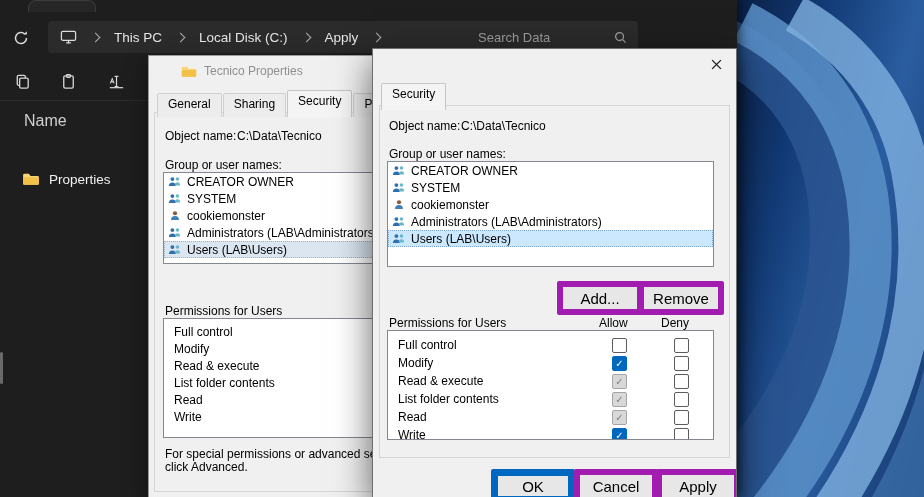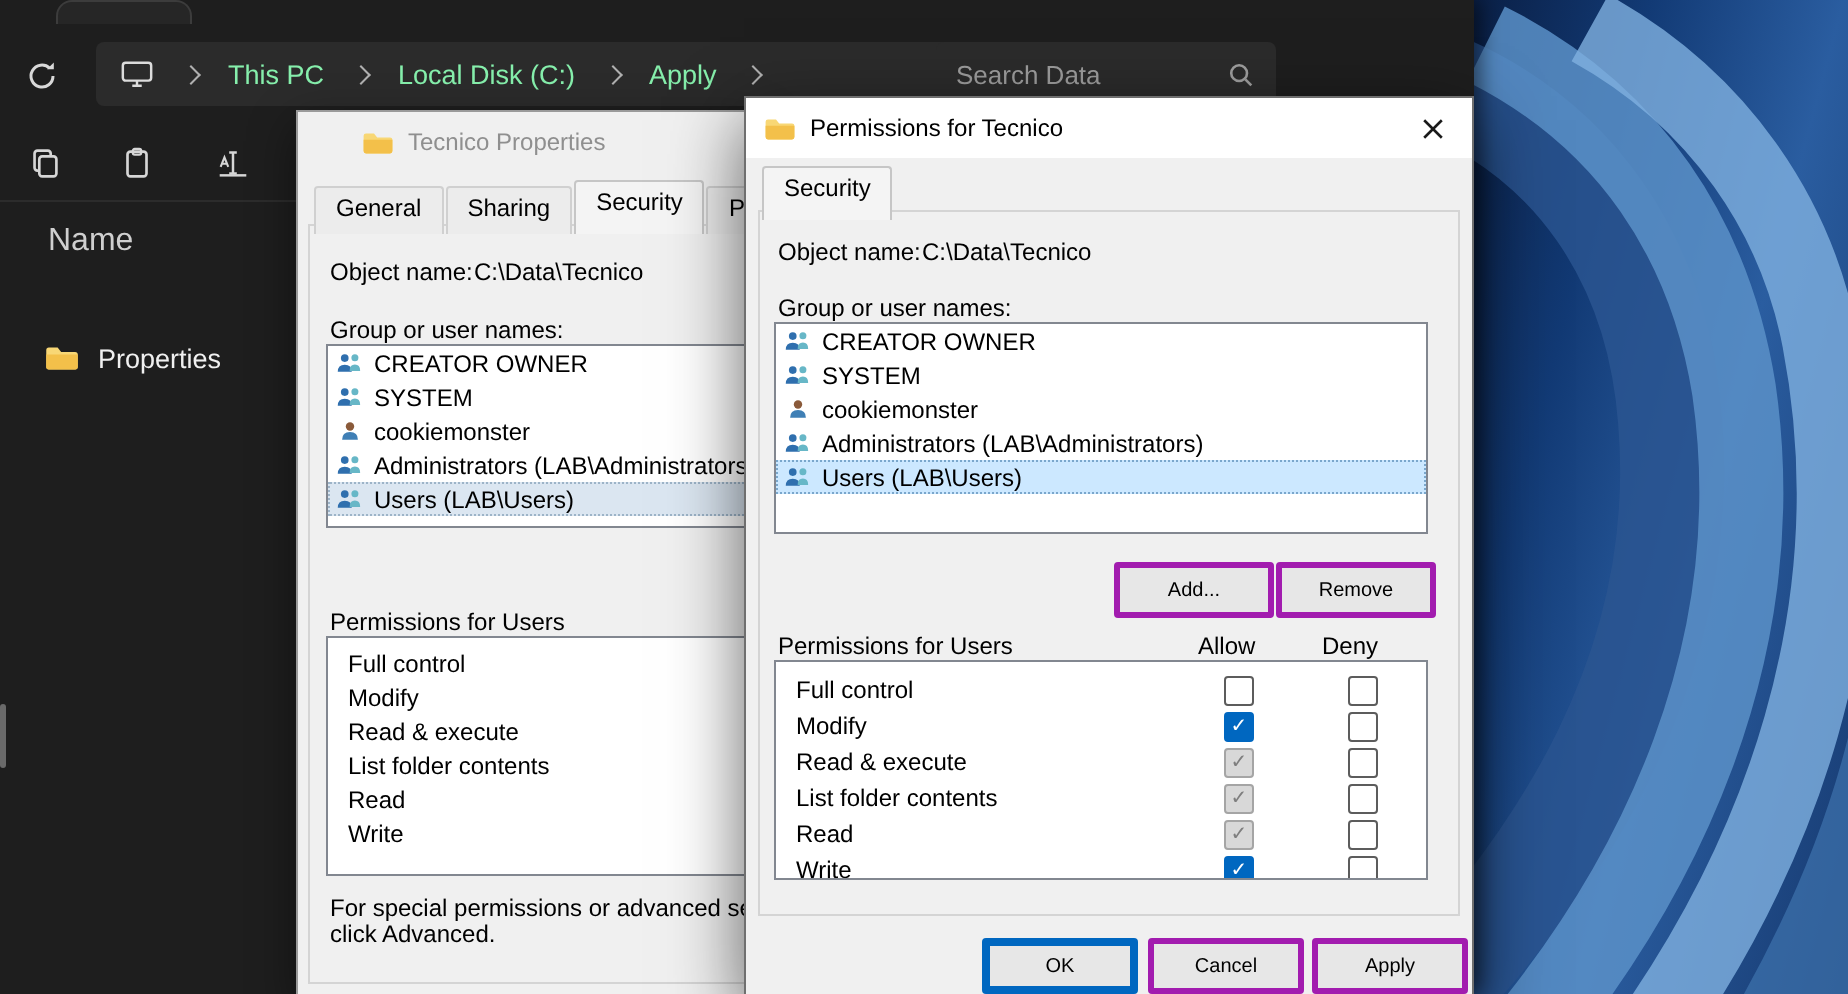--- a/index.html
+++ b/index.html
@@ -8,21 +8,21 @@
 
   
   .wallpaper{position:absolute;left:735px;top:0;width:189px;height:497px;overflow:hidden;
     background:linear-gradient(105deg,#0a1f45 0%,#123a75 28%,#2a5da0 58%,#16396f 100%);}
   .wallpaper svg{position:absolute;left:0;top:0;}
 
   
   .explorer{position:absolute;left:0;top:0;width:737px;height:497px;background:#1e1e1e;box-shadow:3px 0 10px rgba(0,0,0,.55);}
   .tab-ghost{position:absolute;left:28px;top:0;width:66px;height:11px;border:1px solid #3c3c3c;border-bottom:none;border-radius:8px 8px 0 0;background:#262626;}
   .refresh-btn{position:absolute;left:8px;top:25px;width:26px;height:26px;display:flex;align-items:center;justify-content:center;border-radius:4px;}
-  .breadcrumb{position:absolute;left:48px;top:21px;width:412px;height:32px;background:#2b2b2b;border-radius:4px;display:flex;align-items:center;gap:15px;padding:0 12px;color:#86efac;font-size:13.5px;white-space:nowrap;}
+  .breadcrumb{position:absolute;left:48px;top:21px;width:412px;height:32px;background:#2b2b2b;border-radius:4px;display:flex;align-items:center;gap:15px;padding:0 12px;color:#e5e5e5;font-size:13.5px;white-space:nowrap;}
   .crumb{cursor:default;}
   .chev{width:6px;height:6px;border-right:1.5px solid #b0b0b0;border-bottom:1.5px solid #b0b0b0;transform:rotate(-45deg);flex:0 0 auto;margin-top:1px;}
   .searchbox{position:absolute;left:468px;top:21px;width:150px;height:32px;background:#2b2b2b;border-radius:4px;display:flex;align-items:center;justify-content:space-between;padding:0 10px;color:#9d9d9d;font-size:13px;}
   .toolbar{position:absolute;left:0;top:62px;width:737px;height:38px;border-bottom:1px solid #2c2c2c;}
   .tb-btn{position:absolute;top:5px;width:28px;height:28px;display:flex;align-items:center;justify-content:center;border-radius:4px;color:#d6d6d6;}
   .col-header{position:absolute;left:24px;top:112px;color:#cfcfcf;font-size:16px;}
   .file-row{position:absolute;left:6px;width:142px;height:26px;border-radius:4px;display:flex;align-items:center;gap:9px;padding:0 4px 0 16px;color:#f0f0f0;font-size:13.5px;white-space:nowrap;}
   .file-row.sel{background:#38383b;}
   .nav-thumb{position:absolute;left:0;top:352px;width:3px;height:32px;background:#6a6a6a;border-radius:2px;}
 
@@ -56,21 +56,21 @@
 
   .fperm-row{position:relative;height:18px;display:flex;align-items:center;padding-left:10px;font-size:12px;white-space:nowrap;}
   .cb{position:absolute;top:2px;width:13px;height:13px;background:#fff;border:1px solid #5c5c5c;border-radius:2px;display:flex;align-items:center;justify-content:center;font-size:10px;line-height:1;}
   .cb.allow{left:224px;}
   .cb.deny{left:286px;}
   .cb.cb-checked{background:#0067c0;border-color:#0067c0;color:#fff;}
   .cb.cb-checked::after{content:"\2713";}
   .cb.cb-inherited{background:#d8d8d8;border-color:#a5a5a5;color:#7e7e7e;}
   .cb.cb-inherited::after{content:"\2713";}
 
-  .btn{position:absolute;height:22px;background:#e7e7e7;border:3px solid #a21caf;border-radius:2px;font-size:10px;display:flex;align-items:center;justify-content:center;white-space:nowrap;}
+  .btn{position:absolute;height:22px;background:#e7e7e7;border:6px solid #a21caf;border-radius:2px;font-size:15px;display:flex;align-items:center;justify-content:center;white-space:nowrap;}
   .btn.default{border-color:#0067c0;box-shadow:inset 0 0 0 1px #0067c0;}
 </style>
 </head>
 <body>
 
 <div class="screen">
 
   <div class="wallpaper">
     <svg width="189" height="497" viewBox="0 0 189 497">
       <path d="M-40,520 C50,430 110,330 100,210 C94,130 52,68 -20,40" fill="none" stroke="#2a5590" stroke-width="52" opacity="0.85"></path>
@@ -236,27 +236,20 @@
       <div class="bperm">
           <span>Write</span>
         </div>
     </div>
 
     <span class="abs" style="left:16px;top:391px">For special permissions or advanced setting</span>
     <span class="abs" style="left:16px;top:404px">click Advanced.</span>
   </div>
 
   <div class="dialog" id="frontDlg">
-    <div class="titlebar">
-      <svg width="16" height="13" viewBox="0 0 20 16">
-        <path d="M1 3.5Q1 2 2.5 2h5l2 2.5h8Q19 4.5 19 6v7q0 1.5-1.5 1.5h-15Q1 14.5 1 13z" fill="#f8d775"></path>
-        <path d="M1 6h18v7q0 1.5-1.5 1.5h-15Q1 14.5 1 13z" fill="#f3c04a"></path>
-      </svg>
-      <span class="dlg-title">Permissions for Tecnico</span>
-    </div>
     <div class="close-btn">
       <svg width="11" height="11" viewBox="0 0 10 10">
         <path d="M1 1 9 9 M9 1 1 9" stroke="#1a1a1a" stroke-width="1.2"></path>
       </svg>
     </div>
 
     <div class="tabrow">
       <div class="xtab active">Security</div>
     </div>
     <div class="pagebox"></div>

